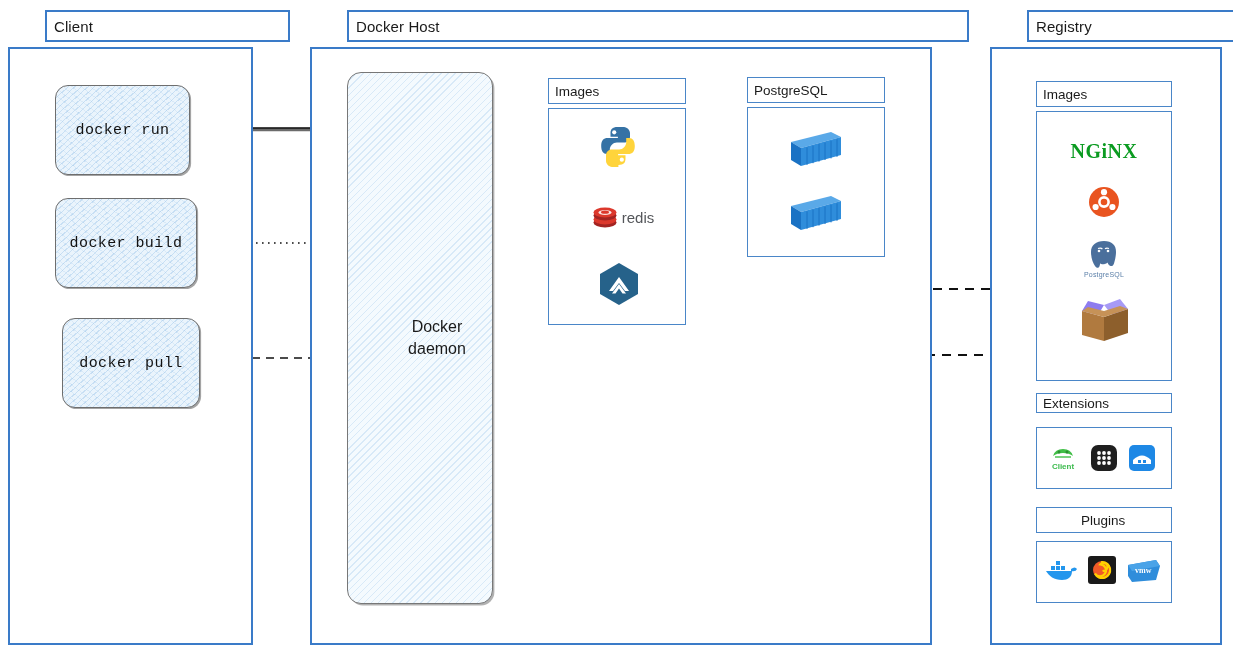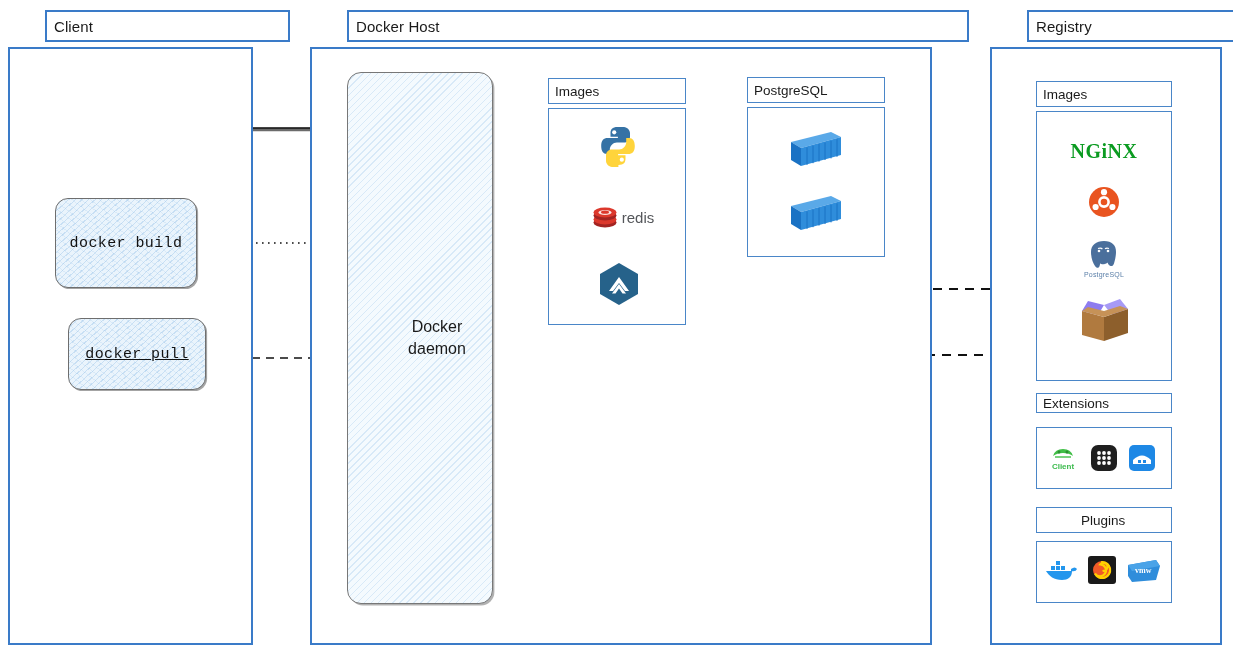--- a/index.html
+++ b/index.html
@@ -196,24 +196,27 @@
     <line x1="1038" y1="289" x2="688" y2="289" stroke="#111111" stroke-width="1.9" stroke-dasharray="9 7" marker-end="url(#ahl)"></line>
 
     <line x1="494" y1="355" x2="1038" y2="355" stroke="#111111" stroke-width="1.9" stroke-dasharray="9 7" marker-end="url(#ah)"></line>
   </svg>
 
   <div class="panel-header" style="left:8px; top:10px; width:245px; height:32px;">
     <span>Client</span>
   </div>
   <div class="panel-body" style="left:8px; top:47px; width:245px; height:598px;"></div>
 
+  <div class="cmd-box" style="left:55px; top:85px; width:135px; height:90px;">
+    <span>docker run</span>
+  </div>
   <div class="cmd-box" style="left:55px; top:198px; width:142px; height:90px;">
     <span>docker build</span>
   </div>
-  <div class="cmd-box" style="left:68px; top:318px; width:138px; height:72px;text-decoration:underline;">
+  <div class="cmd-box" style="left:62px; top:318px; width:138px; height:90px;">
     <span>docker pull</span>
   </div>
 
   <div class="panel-header" style="left:310px; top:10px; width:622px; height:32px;">
     <span>Docker Host</span>
   </div>
   <div class="panel-body" style="left:310px; top:47px; width:622px; height:598px;"></div>
 
   <div class="daemon-box" style="left:347px; top:72px; width:146px; height:532px;padding-left:34px;">
     <div>

